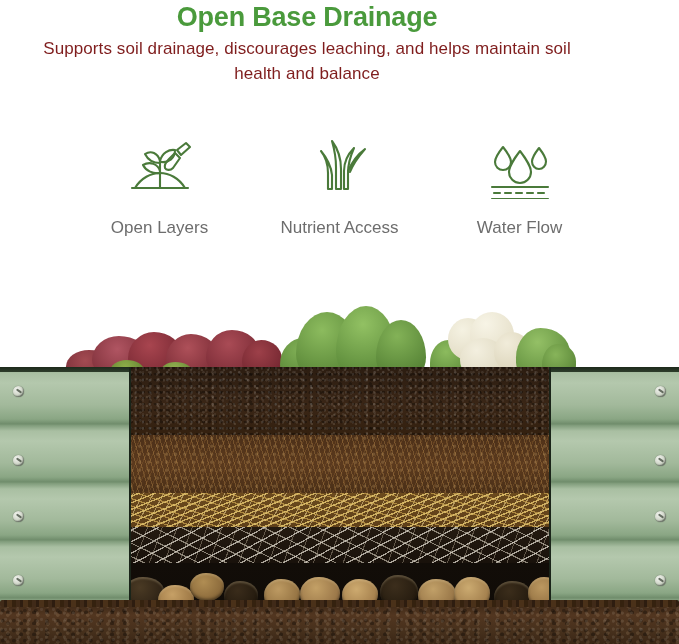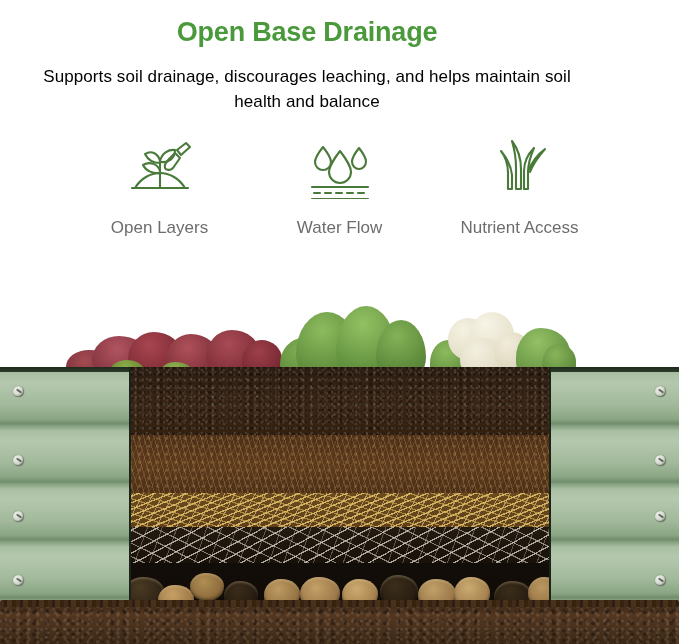--- a/index.html
+++ b/index.html
@@ -6,29 +6,29 @@
   body{
     width:679px;height:644px;
     background:#ffffff;
     font-family:"Liberation Sans", sans-serif;
     overflow:hidden;
     position:relative;
   }
   .page{position:relative;width:679px;height:644px;overflow:hidden;background:#fff;}
 
   
-  .header{position:absolute;left:0;top:15px;width:614px;text-align:center;}
+  .header{position:absolute;left:0;top:0;width:614px;text-align:center;}
   .title{
     margin:0;padding-top:0px;
     font-size:27px;font-weight:bold;letter-spacing:-0.2px;
     color:#4a9a3c;line-height:34px;
   }
   .subtitle{
-    margin:15px auto 0;width:560px;
-    font-size:17px;font-weight:400;color:#000000;
+    margin:2px auto 0;width:560px;
+    font-size:17px;font-weight:400;color:#7f1d1d;
     line-height:25px;letter-spacing:0.1px;
   }
 
   
   .features{
     position:absolute;left:0;top:137px;width:679px;
     display:flex;justify-content:center;align-items:flex-start;
   }
   .feature{width:180px;text-align:center;}
   .feature .icon{height:62px;display:flex;align-items:center;justify-content:center;}
@@ -184,42 +184,42 @@
           <path d="M51 16 L56 21 L49 31 C46 34 42 33 41 31 C40 28 43 24 45 22 Z"></path>
           <path d="M11 51 C17 41 27 36 36 36 C45 36 55 41 61 51"></path>
           <path d="M8 51 H64"></path>
         </svg>
       </div>
       <div class="flabel">Open Layers</div>
     </div>
 
     <div class="feature">
       <div class="icon">
+        <svg width="64" height="62" viewBox="0 0 64 62" fill="none" stroke="#4a7a3a" stroke-width="2.1" stroke-linecap="round" stroke-linejoin="round">
+          <path d="M20 52 V36 C20 26 17 19 13 14 C18 20 23 28 24 38 V52 Z"></path>
+          <path d="M28 52 V30 C28 19 26 11 24 4 C30 12 33 22 33 32 V52 Z"></path>
+          <path d="M36 52 V34 C36 25 40 17 46 11 C42 20 40 28 40 36 V52 Z"></path>
+          <path d="M40 34 C44 25 50 17 57 12 C50 20 45 27 42 35"></path>
+        </svg>
+      </div>
+      <div class="flabel">Nutrient Access</div>
+    </div>
+
+    <div class="feature">
+      <div class="icon">
         <svg width="72" height="62" viewBox="0 0 72 62" fill="none" stroke="#4a7a3a" stroke-width="2.1" stroke-linecap="round" stroke-linejoin="round">
           <path d="M19 10 C19 10 11 20 11 25 C11 29.4 14.6 33 19 33 C23.4 33 27 29.4 27 25 C27 20 19 10 19 10 Z"></path>
           <path d="M36 14 C36 14 25 28 25 35 C25 41 30 46 36 46 C42 46 47 41 47 35 C47 28 36 14 36 14 Z"></path>
           <path d="M55 11 C55 11 48 20 48 24.5 C48 28.6 51.1 32 55 32 C58.9 32 62 28.6 62 24.5 C62 20 55 11 55 11 Z"></path>
           <path d="M8 50 H64"></path>
           <path d="M10 56 H16 M21 56 H27 M32 56 H38 M43 56 H49 M54 56 H60"></path>
           <path d="M8 62 H64"></path>
         </svg>
       </div>
       <div class="flabel">Water Flow</div>
-    </div>
-
-    <div class="feature">
-      <div class="icon">
-        <svg width="64" height="62" viewBox="0 0 64 62" fill="none" stroke="#4a7a3a" stroke-width="2.1" stroke-linecap="round" stroke-linejoin="round">
-          <path d="M20 52 V36 C20 26 17 19 13 14 C18 20 23 28 24 38 V52 Z"></path>
-          <path d="M28 52 V30 C28 19 26 11 24 4 C30 12 33 22 33 32 V52 Z"></path>
-          <path d="M36 52 V34 C36 25 40 17 46 11 C42 20 40 28 40 36 V52 Z"></path>
-          <path d="M40 34 C44 25 50 17 57 12 C50 20 45 27 42 35"></path>
-        </svg>
-      </div>
-      <div class="flabel">Nutrient Access</div>
     </div>
 
   </div>
 
   <div class="scene">
 
     <div class="plants">
 
       <div class="plant lettuce">
         <div class="blob" style="left:0px;top:30px;width:48px;height:30px;background:radial-gradient(circle at 40% 35%,#a34b52,#6e2530);"></div>

